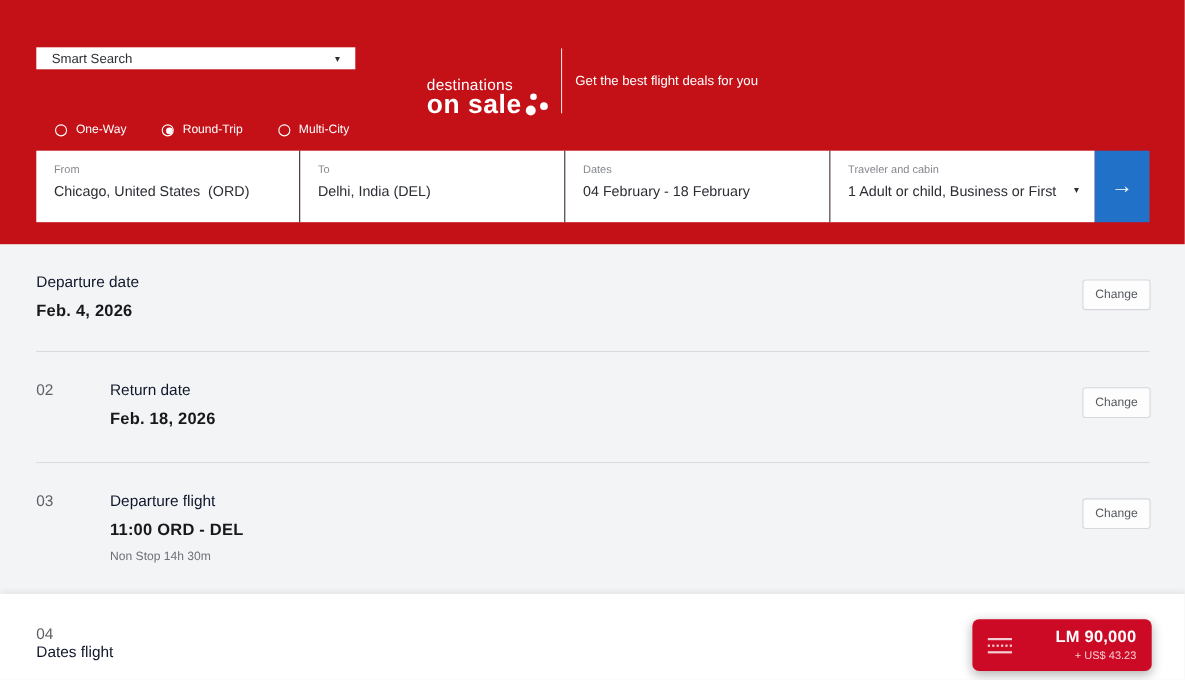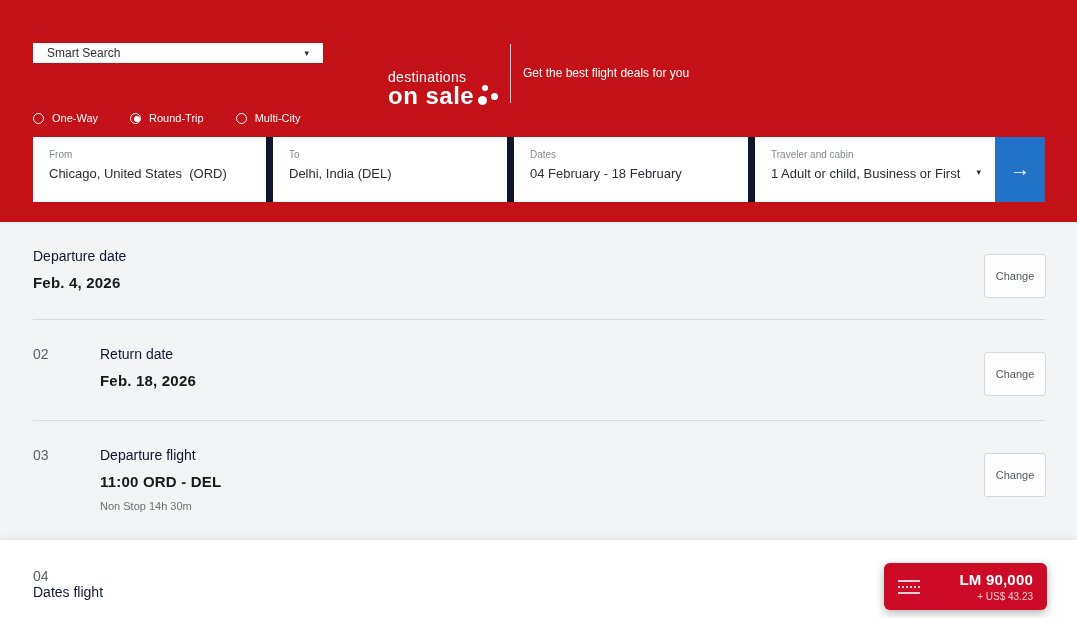--- a/index.html
+++ b/index.html
@@ -21,29 +21,29 @@
   .logo .l2 { font-size:24px; font-weight:bold; letter-spacing:0.5px; line-height:22px; position:relative; display:inline-block; }
   .logo-dots { position:absolute; left:100%; top:0; width:26px; height:24px; margin-left:4px; }
   .logo-dots i { position:absolute; background:#fff; border-radius:50%; }
   .logo-dots .d1 { width:6px; height:6px; left:4px; top:0; }
   .logo-dots .d2 { width:9px; height:9px; left:0; top:11px; }
   .logo-dots .d3 { width:7px; height:7px; left:13px; top:8px; }
 
   .header-divider { position:absolute; left:510px; top:44px; width:1px; height:59px; background:rgba(255,255,255,0.85); }
   .tagline { position:absolute; left:523px; top:66px; color:#ffffff; font-size:12px; }
 
-  .trip-types { position:absolute; left:33px; top:112px; display:flex; gap:32px; align-items:center; }
+  .trip-types { position:absolute; left:50px; top:112px; display:flex; gap:32px; align-items:center; }
   .trip-type { display:flex; align-items:center; gap:8px; cursor:pointer; }
   .radio { width:11px; height:11px; border:1.5px solid #ffffff; border-radius:50%; position:relative; background:transparent; }
   .trip-type.selected .radio::after { content:""; position:absolute; left:2.5px; top:2.5px; width:6px; height:6px; background:#ffffff; border-radius:50%; }
   .trip-type .tt-label { color:#ffffff; font-size:11px; }
 
   
   .search-bar { position:absolute; left:33px; top:137px; width:1012px; height:65px; display:flex; }
-  .field { background:#ffffff; height:65px; padding:12px 16px 0 16px; border-right:7px solid #0f172a; position:relative; }
+  .field { background:#ffffff; height:65px; padding:12px 16px 0 16px; border-right:1px solid #0f172a; position:relative; }
   .field:nth-child(1){ width:240px; }
   .field:nth-child(2){ width:241px; }
   .field:nth-child(3){ width:241px; }
   .field:nth-child(4){ width:240px; border-right:none; }
   .field .f-label { font-size:10px; color:#85888d; margin-bottom:6px; }
   .field .f-value { font-size:13px; color:#2a2d32; white-space:pre; }
   .field .caret { position:absolute; right:14px; top:30px; }
   .submit-btn { width:50px; height:65px; background:#2271c9; border:none; color:#ffffff;
     font-size:20px; cursor:pointer; display:flex; align-items:center; justify-content:center; }
 
@@ -53,21 +53,21 @@
   .row-1 { height:98px; }
   .row-2 { height:101px; }
   .row-3 { height:116px; }
   .step-row .inner { display:flex; }
   .step-num { width:67px; font-size:14px; color:#5c6066; }
   .step-body { flex:1; }
   .step-label { font-size:14px; color:#0f172a; }
   .step-value { font-size:15px; font-weight:bold; color:#16181b; margin-top:10px; letter-spacing:0.2px; }
   .step-detail { font-size:11px; color:#6d7176; margin-top:10px; }
   .divider { position:absolute; left:33px; bottom:0; width:1012px; height:1px; background:#d9dbdf; }
-  .change-btn { position:absolute; right:31px; top:32px; width:62px; height:44px;
+  .change-btn { position:absolute; right:31px; top:32px; width:62px; height:28px;
     background:#fdfdfe; border:1px solid #d6d8dc; border-radius:3px;
     font-size:11px; color:#55595e; cursor:pointer; font-family:"Liberation Sans", sans-serif; }
 
   
   .bottom-bar { position:absolute; left:0; top:540px; width:1077px; height:78px; background:#ffffff;
     box-shadow:0 -2px 6px rgba(0,0,0,0.07); }
   .bottom-bar .inner { display:flex; padding:28px 33px 0 33px;flex-direction:column; }
 
   .price-widget { position:absolute; right:30px; top:23px; width:163px; height:47px;
     background:#cd0a26; border-radius:6px; box-shadow:0 3px 10px rgba(0,0,0,0.3);

